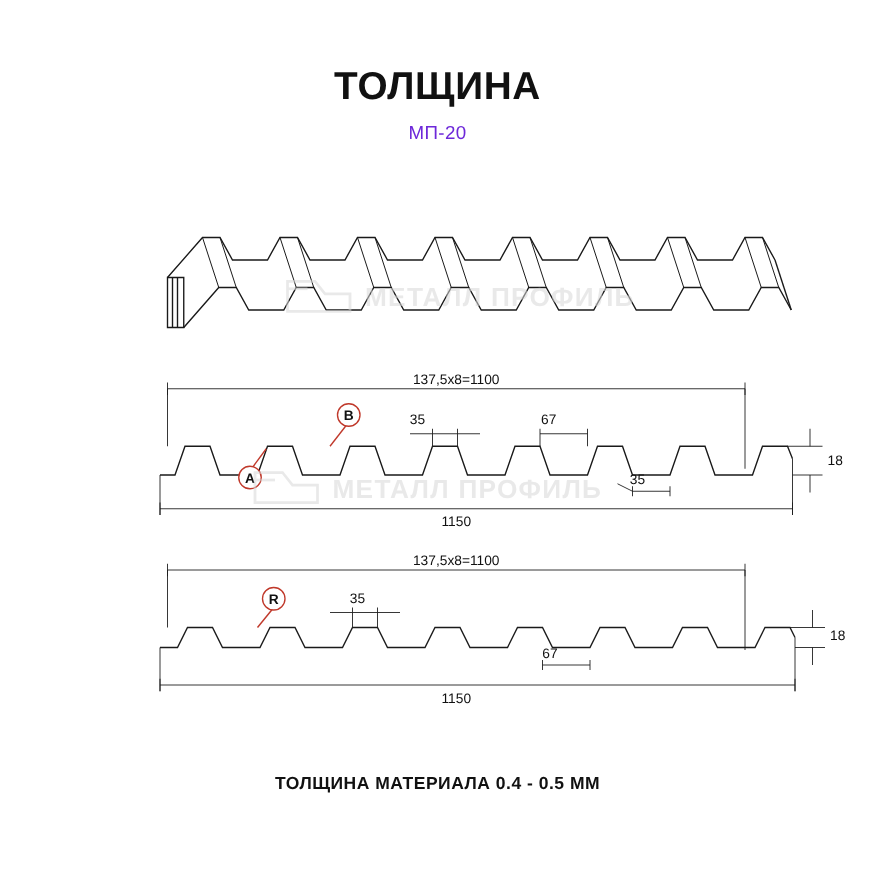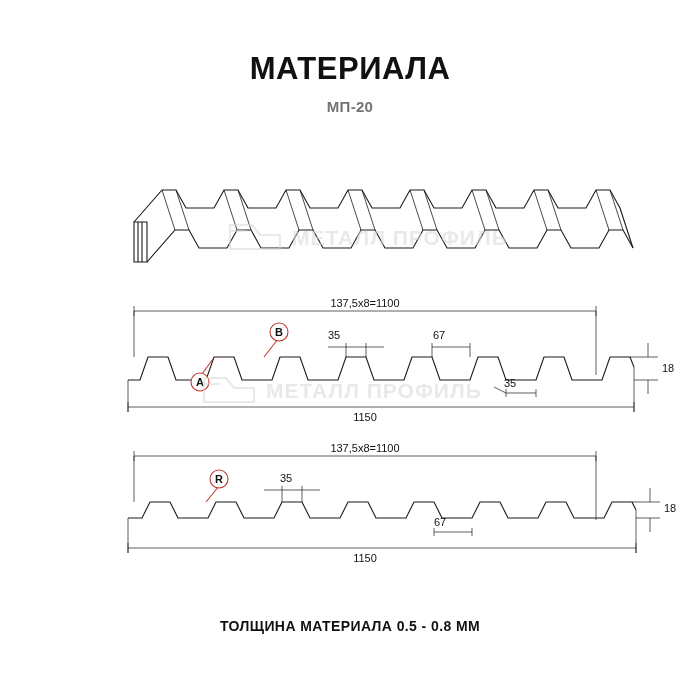--- a/index.html
+++ b/index.html
@@ -32,22 +32,22 @@
   .title-main {
     font-size: 31px;
     font-weight: bold;
     letter-spacing: 0.5px;
     color: #111111;
     line-height: 1.1;
   }
   .title-sub {
     margin-top: 12px;
     font-size: 15px;
-    font-weight: bold;
-    color: #737373;
+    font-weight: normal;
+    color: #6d28d9;
     letter-spacing: 0.3px;
   }
 
   
   .footer-note {
     position: absolute;
     top: 618px;
     left: 0;
     width: 700px;
     text-align: center;
@@ -101,21 +101,21 @@
     letter-spacing: 1px;
   }
   .wm-shape { fill: none; stroke: #d8d8d8; stroke-width: 2.2; }
 </style>
 </head>
 <body>
 
 <div class="page">
 
   <div class="title-block">
-    <div class="title-main">МАТЕРИАЛА</div>
+    <div class="title-main">ТОЛЩИНА</div>
     <div class="title-sub">МП-20</div>
   </div>
 
   <div class="drawing" id="iso-view">
     <svg width="700" height="135" viewBox="0 0 700 135">
 
       <g class="ln">
         <path d="M118 72 L118 112 L131 112 L131 72 Z"></path>
         <path d="M122 72 L122 112"></path>
         <path d="M126 72 L126 112"></path>
@@ -326,15 +326,15 @@
       <text class="dimtxt" x="349" y="122" text-anchor="middle">1150</text>
 
       <g>
         <path class="leader" d="M190 62 L203 46"></path>
         <circle class="balloon-c" cx="203" cy="39" r="9"></circle>
         <text class="balloon-txt" x="203" y="43" text-anchor="middle">R</text>
       </g>
     </svg>
   </div>
 
-  <div class="footer-note">ТОЛЩИНА МАТЕРИАЛА 0.5 - 0.8 ММ</div>
+  <div class="footer-note">ТОЛЩИНА МАТЕРИАЛА 0.4 - 0.5 ММ</div>
 
 </div>
 
 </body></html>

